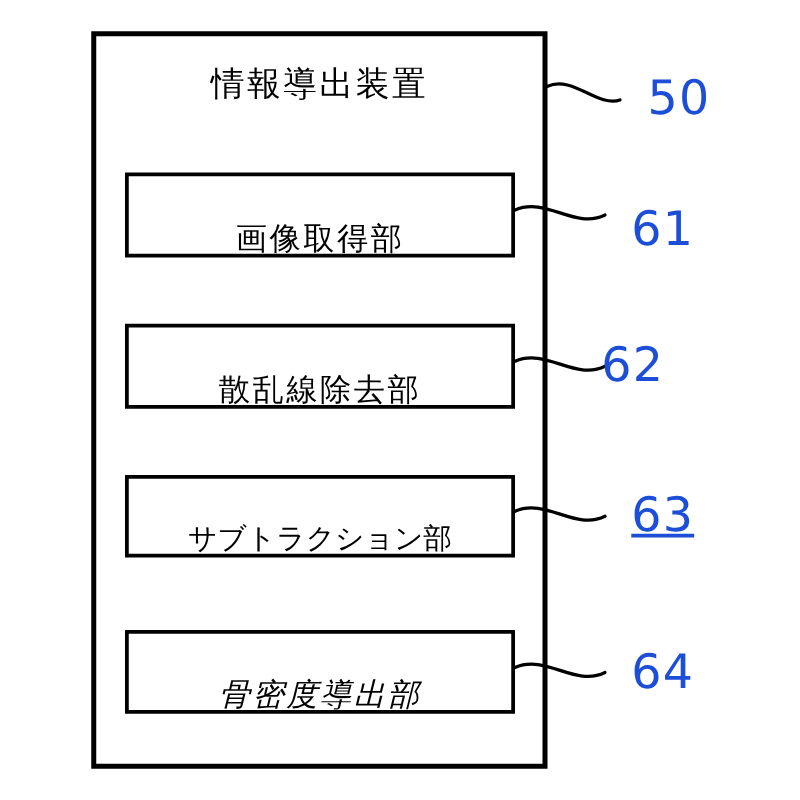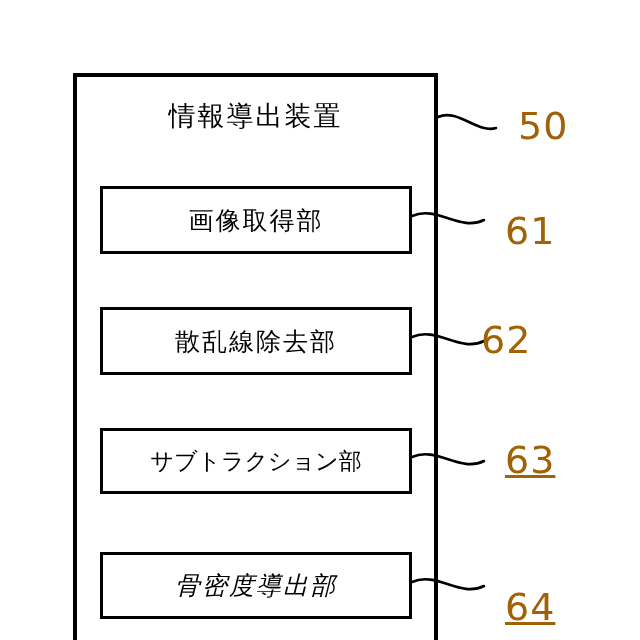--- a/index.html
+++ b/index.html
@@ -11,21 +11,20 @@
     width: 640px;
     height: 640px;
     font-family: "DejaVu Sans", "Liberation Sans", sans-serif;
     overflow: hidden;
   }
   #canvas {
     position: relative;
     width: 640px;
     height: 464px;
     background: #ffffff;
-    margin-top: 48px;
   }
   .outer-frame {
     position: absolute;
     left: 73px;
     top: 25px;
     width: 365px;
     height: 590px;
     border: 4px solid #000000;
     background: #ffffff;
     box-sizing: border-box;
@@ -44,21 +43,21 @@
     white-space: nowrap;
   }
   .unit-box {
     position: absolute;
     left: 100px;
     width: 312px;
     border: 3px solid #000000;
     background: #ffffff;
     box-sizing: border-box;
     display: flex;
-    align-items: center;
+    align-items: flex-end;
     justify-content: center;
   }
   .unit-box .unit-label {
     font-size: 25px;
     letter-spacing: 2px;
     color: #000000;
     font-weight: 500;
     white-space: nowrap;
     line-height: 1;
   }
@@ -67,30 +66,30 @@
     letter-spacing: 0px;
   }
   #box-61 { top: 138px; height: 68px; }
   #box-62 { top: 259px; height: 68px; }
   #box-63 { top: 380px; height: 66px; }
   #box-64 { top: 504px; height: 67px; font-style: italic; }
 
   .ref-number {
     position: absolute;
     font-size: 38px;
-    color: #a16207;
+    color: #1d4ed8;
     font-weight: 400;
     line-height: 1;
     letter-spacing: 1px;
   }
   #ref-50 { left: 518px; top: 59px; }
   #ref-61 { left: 505px; top: 164px; }
   #ref-62 { left: 481px; top: 273px; }
   #ref-63 { left: 505px; top: 393px; text-decoration: underline; }
-  #ref-64 { left: 505px; top: 540px; text-decoration: underline; }
+  #ref-64 { left: 505px; top: 518px; }
 
   .leader-svg {
     position: absolute;
     left: 0;
     top: 0;
     width: 640px;
     height: 640px;
     pointer-events: none;
   }
   .leader-path {

